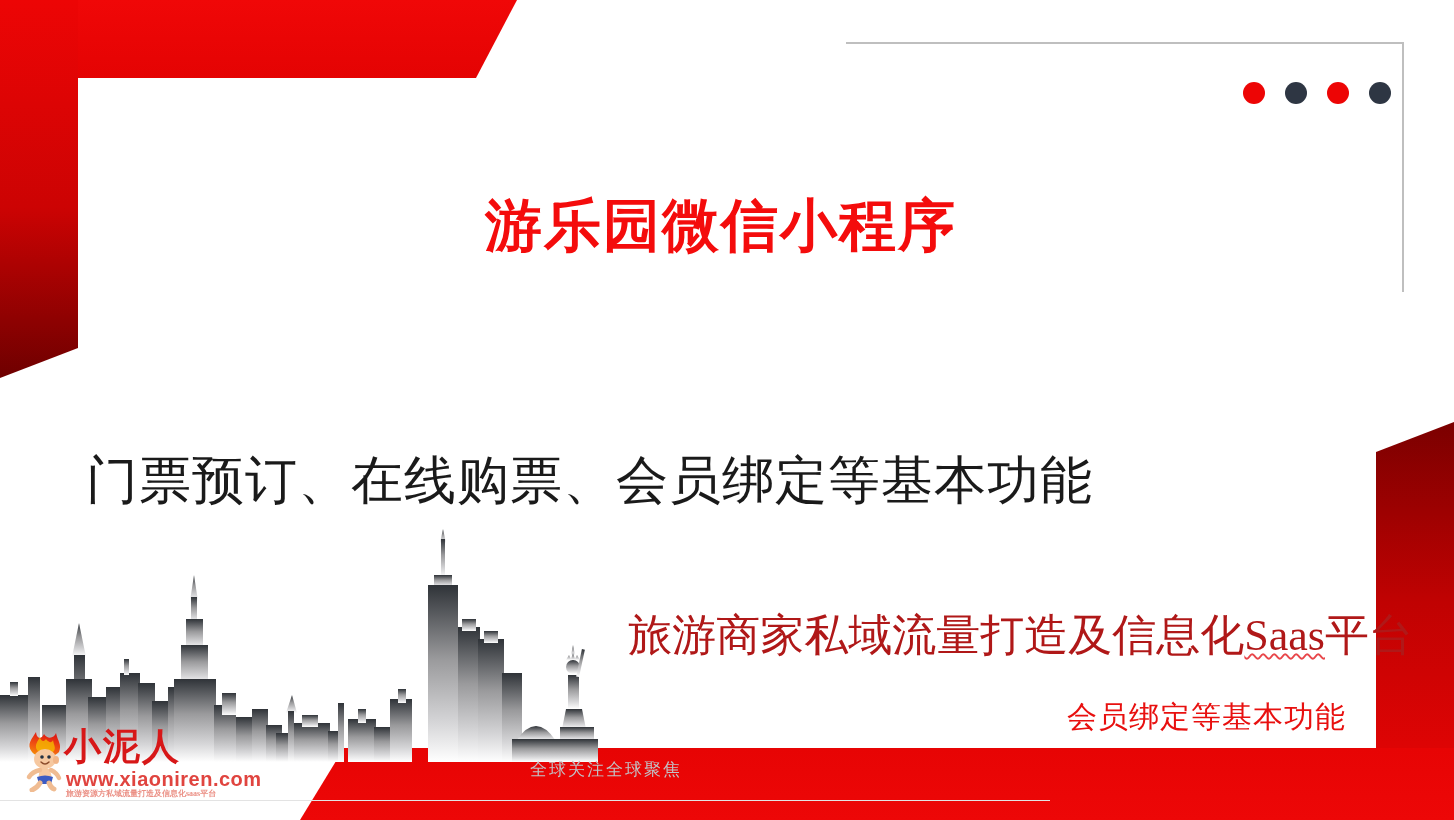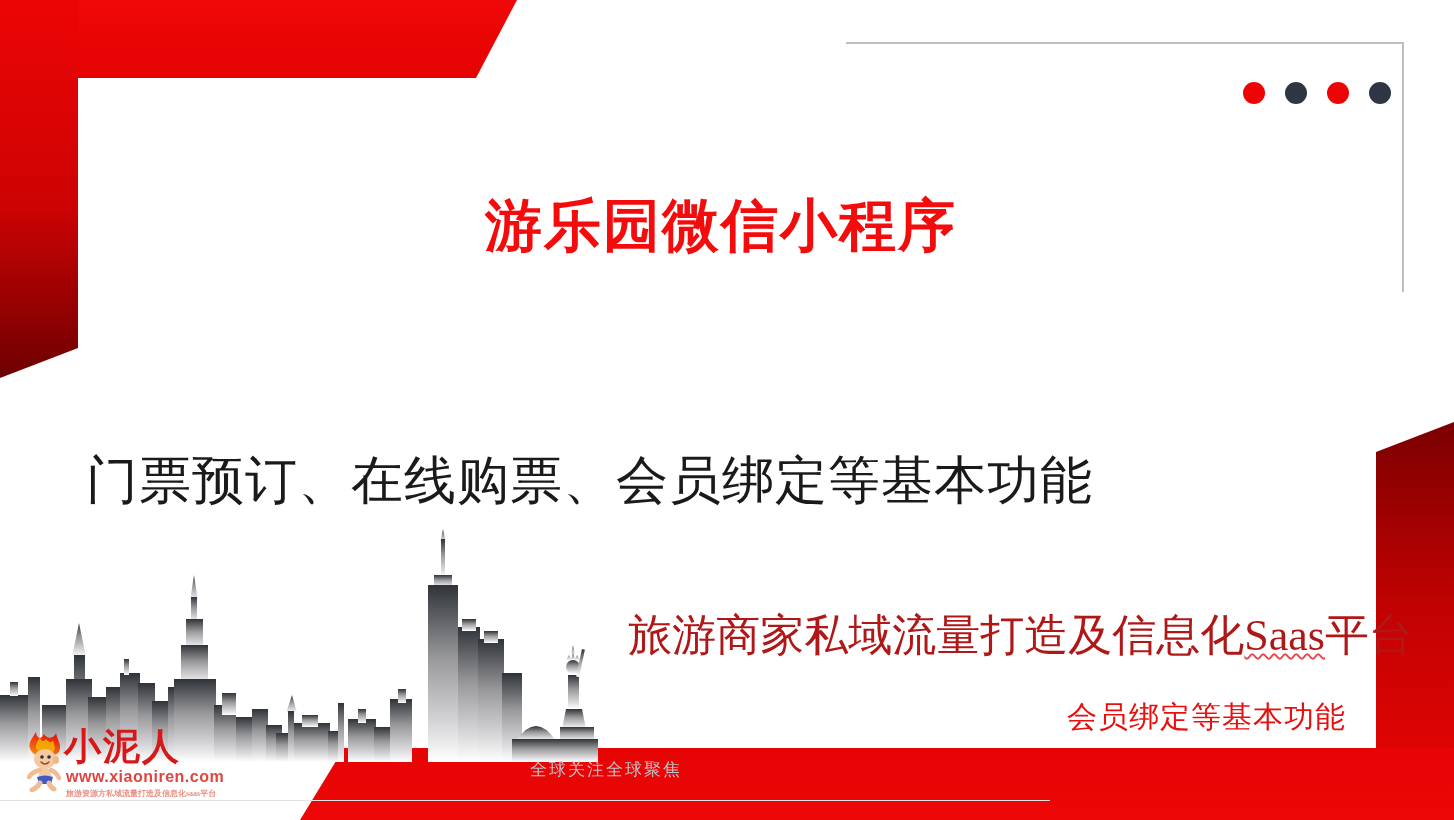--- a/index.html
+++ b/index.html
@@ -68,21 +68,21 @@
   #logo{position:absolute;left:18px;top:728px;width:190px;height:78px;}
   #logo-mascot{position:absolute;left:0;top:2px;width:50px;height:62px;}
   #logo-name{
     position:absolute;left:46px;top:0px;
     font-size:37px;font-weight:700;color:#d71718;letter-spacing:2px;
     line-height:1.0;
   }
   #logo-url{
     position:absolute;left:48px;top:40px;
     font-family:"Liberation Sans","DejaVu Sans",sans-serif;
-    font-size:16px;font-weight:700;color:#e0443f;letter-spacing:.5px;
+    font-size:20px;font-weight:700;color:#e0443f;letter-spacing:.5px;
   }
   #logo-sub{
     position:absolute;left:48px;top:60px;
     font-size:8px;color:#eb8f84;letter-spacing:0px;white-space:nowrap;font-weight:bold;
   }
 </style>
 </head>
 <body>
 
 <div id="slide">

